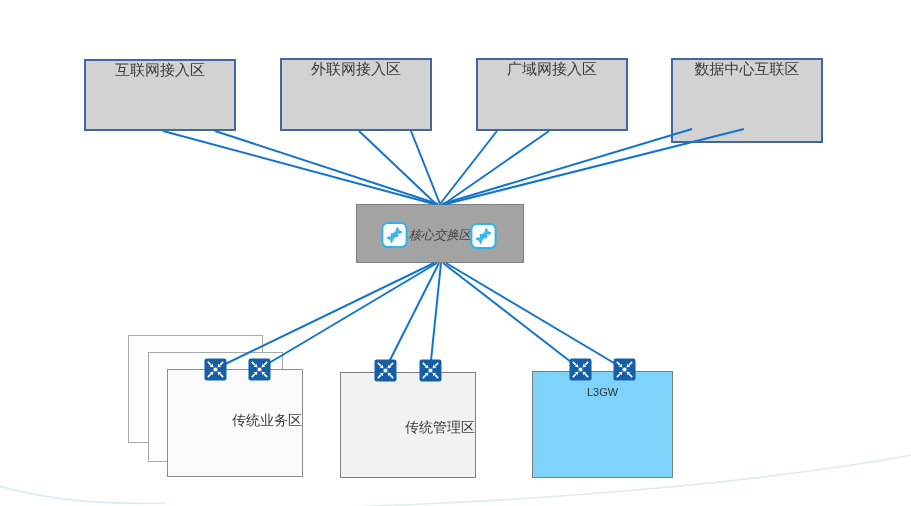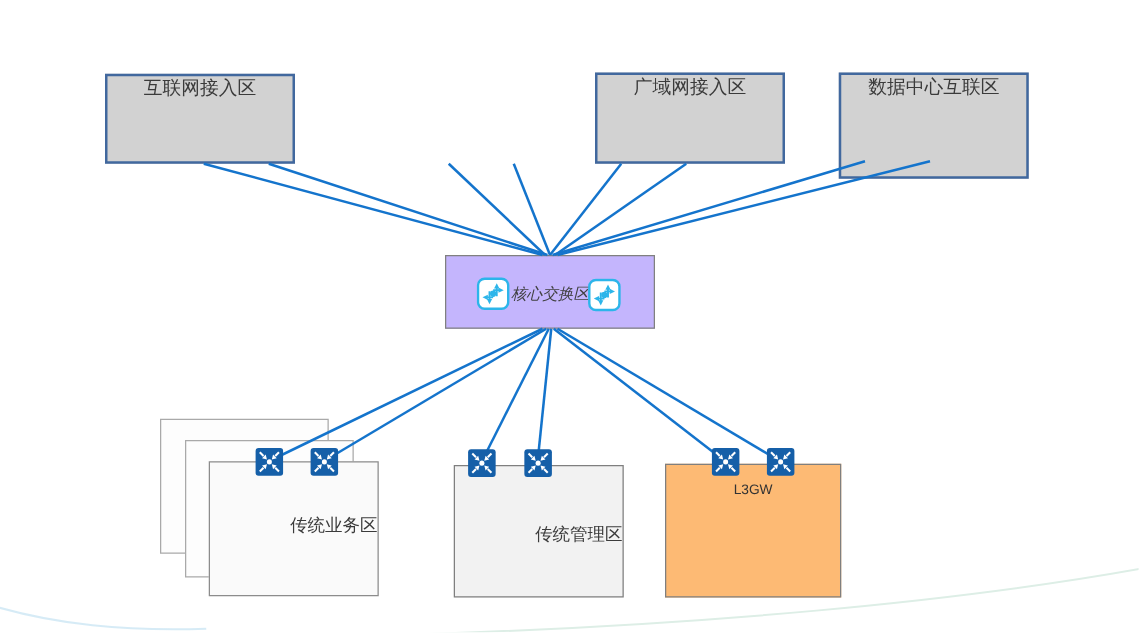--- a/index.html
+++ b/index.html
@@ -7,32 +7,32 @@
   .canvas{position:relative;width:911px;height:506px;background:#ffffff;overflow:hidden;}
   svg.layer{position:absolute;left:0;top:0;width:911px;height:506px;pointer-events:none;}
   .layer.swoosh{z-index:0;}
   .layer.connectors{z-index:5;}
 
   .zone{position:absolute;box-sizing:border-box;display:flex;align-items:flex-start;justify-content:center;
         color:#3b3b3b;z-index:2;}
   .zone-top{width:152px;height:72px;background:#d2d2d2;border:2px solid #41689e;font-size:15px;}
 
   .core-box{position:absolute;left:356px;top:204px;width:168px;height:59px;box-sizing:border-box;
-        background:#c4b5fd;border:1.5px solid #808080;z-index:2;}
+        background:#a3a3a3;border:1.5px solid #808080;z-index:2;}
   .core-label{position:absolute;left:0;right:0;top:22px;text-align:center;font-size:12.5px;
         font-style:italic;color:#404040;z-index:4;}
 
   .panel{position:absolute;box-sizing:border-box;z-index:2;}
   .panel-label{position:absolute;left:0;right:0;text-align:right;font-size:14px;color:#3b3b3b;}
   .stack-box{background:#fdfdfd;border:1px solid #a9a9a9;}
   .stack-front{background:#fafafa;border:1px solid #8c8c8c;}
   .faded1{color:#dedede;}
   .faded2{color:#c9c9c9;}
-  .mgmt-box{background:#f2f2f2;border:1px solid #7f7f7f;margin-left:23px;}
-  .pool-box{background:#fdba74;border:1px solid #7f7f7f;padding-left:16px;}
+  .mgmt-box{background:#f2f2f2;border:1px solid #7f7f7f;}
+  .pool-box{background:#7dd3fc;border:1px solid #7f7f7f;padding-left:16px;}
   .gw-label{position:absolute;left:0;right:0;top:14px;text-align:center;font-size:11px;color:#333333;}
 
   .sw-icon{position:absolute;width:23px;height:23px;z-index:6;}
   .rt-icon{position:absolute;width:27px;height:28px;z-index:3;}
 </style>
 </head>
 <body>
 
 <div class="canvas">
 
@@ -73,20 +73,23 @@
     </defs>
   </svg>
 
   <svg class="layer swoosh" viewBox="0 0 911 506">
     <path d="M -8 484 C 45 500, 100 505, 165 503" fill="none" stroke="#cfe8f4" stroke-width="1.6" opacity="0.85"></path>
     <path d="M 316 508 C 560 501, 770 481, 918 454" fill="none" stroke="#ddeee6" stroke-width="1.6"></path>
   </svg>
 
   <div class="zone zone-top" style="left:84px;top:59px;">
     <span>互联网接入区</span>
+  </div>
+  <div class="zone zone-top" style="left:280px;top:58px;height:73px;">
+    <span>外联网接入区</span>
   </div>
   <div class="zone zone-top" style="left:476px;top:58px;height:73px;">
     <span>广域网接入区</span>
   </div>
   <div class="zone zone-top" style="left:671px;top:58px;height:85px;">
     <span>数据中心互联区</span>
   </div>
 
   <div class="core-box">
     <span class="core-label">核心交换区</span>

